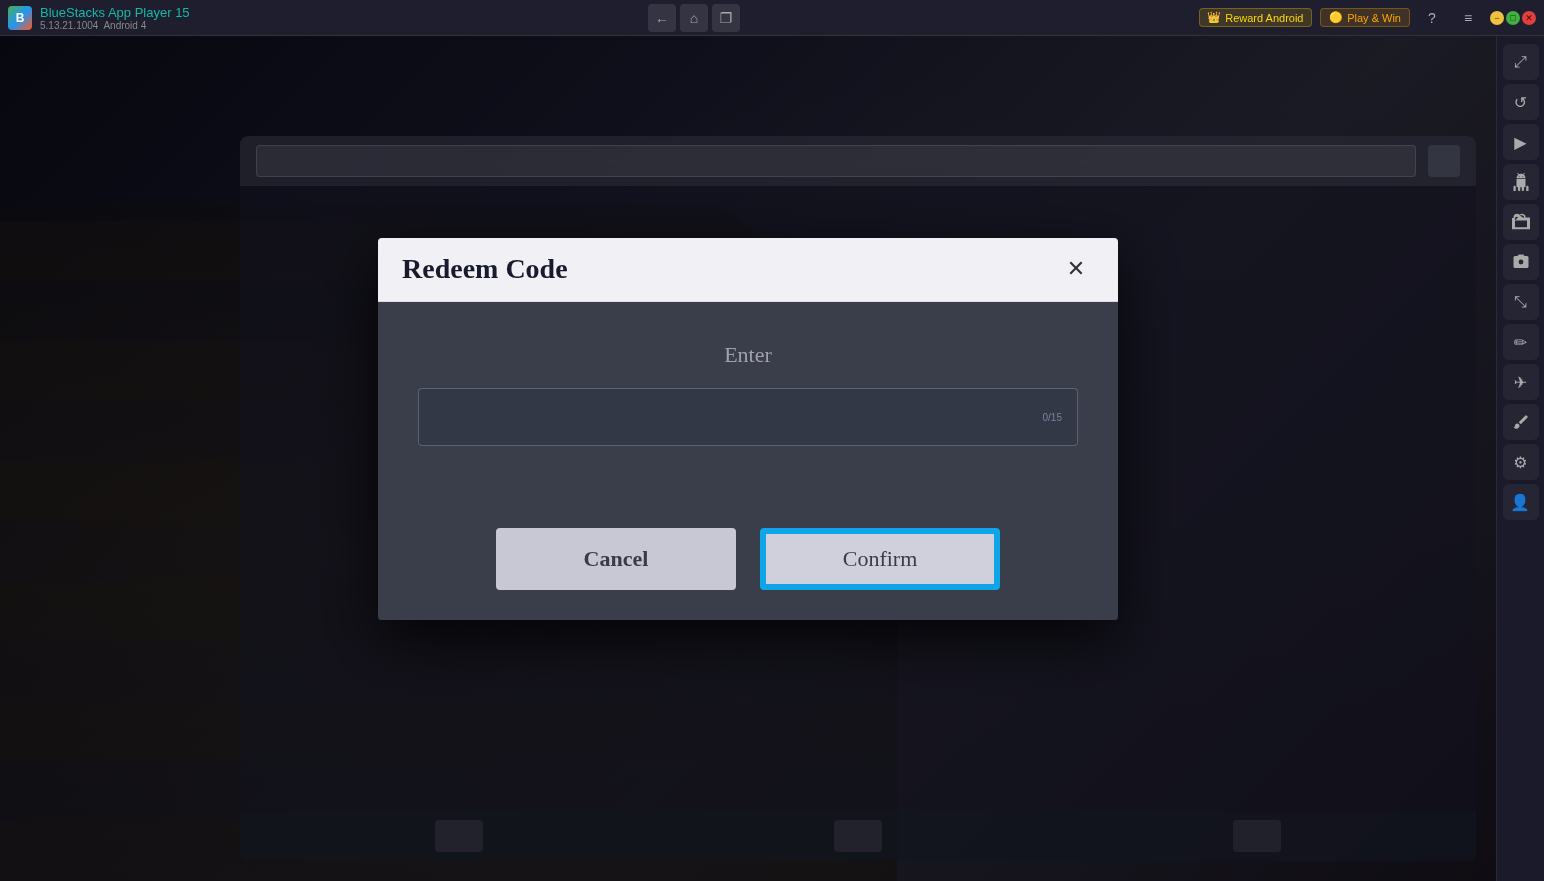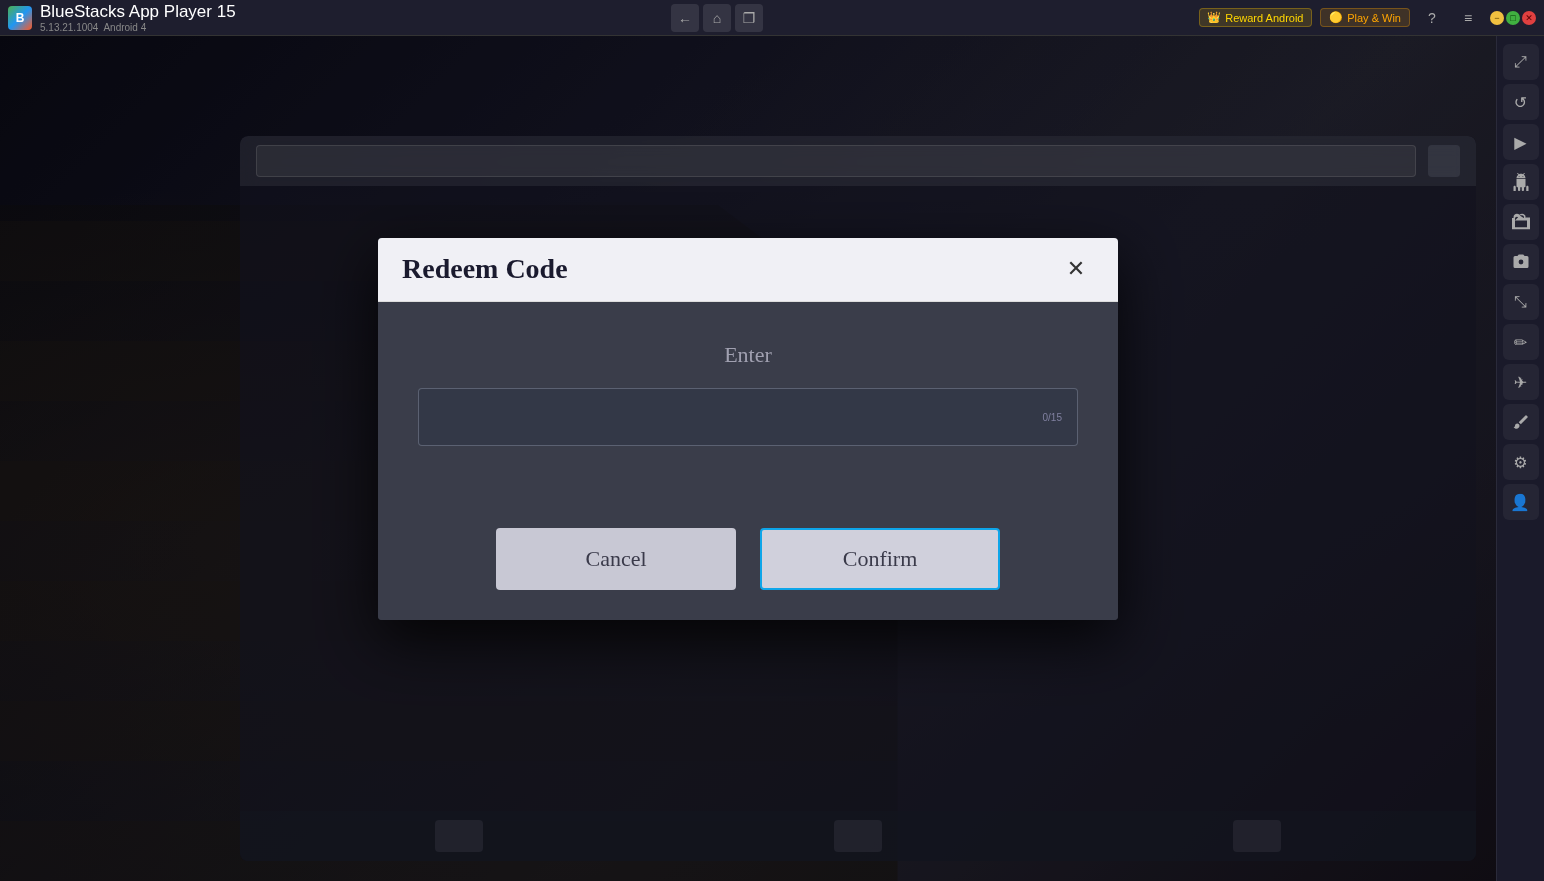--- a/index.html
+++ b/index.html
@@ -75,22 +75,22 @@
       background: linear-gradient(135deg, #4CAF50, #2196F3, #FF5722);
       display: flex;
       align-items: center;
       justify-content: center;
       font-size: 12px;
       color: white;
       font-weight: bold;
     }
 
     .app-title {
-      color: #ffffff;
-      font-size: 17px;
+      color: #14b8a6;
+      font-size: 13px;
     }
 
     .app-subtitle {
       color: #888;
       font-size: 10px;
     }
 
     .title-bar-center {
       display: flex;
       align-items: center;
@@ -367,29 +367,29 @@
     .btn-cancel {
       width: 240px;
       height: 62px;
       background: #c8c8d4;
       border: none;
       border-radius: 4px;
       font-size: 22px;
       color: #3a3a4a;
       cursor: pointer;
       font-family: Georgia, serif;
-      font-weight: 400;
+      font-weight: 700;
       transition: background 0.2s;
     }
 
     .btn-confirm {
       width: 240px;
       height: 62px;
       background: #d0d0dc;
-      border: 2px solid #0ea5e9;
+      border: 6px solid #0ea5e9;
       border-radius: 4px;
       font-size: 22px;
       color: #3a3a4a;
       cursor: pointer;
       font-family: Georgia, serif;
       font-weight: 500;
       transition: background 0.2s;
     }
 
     

